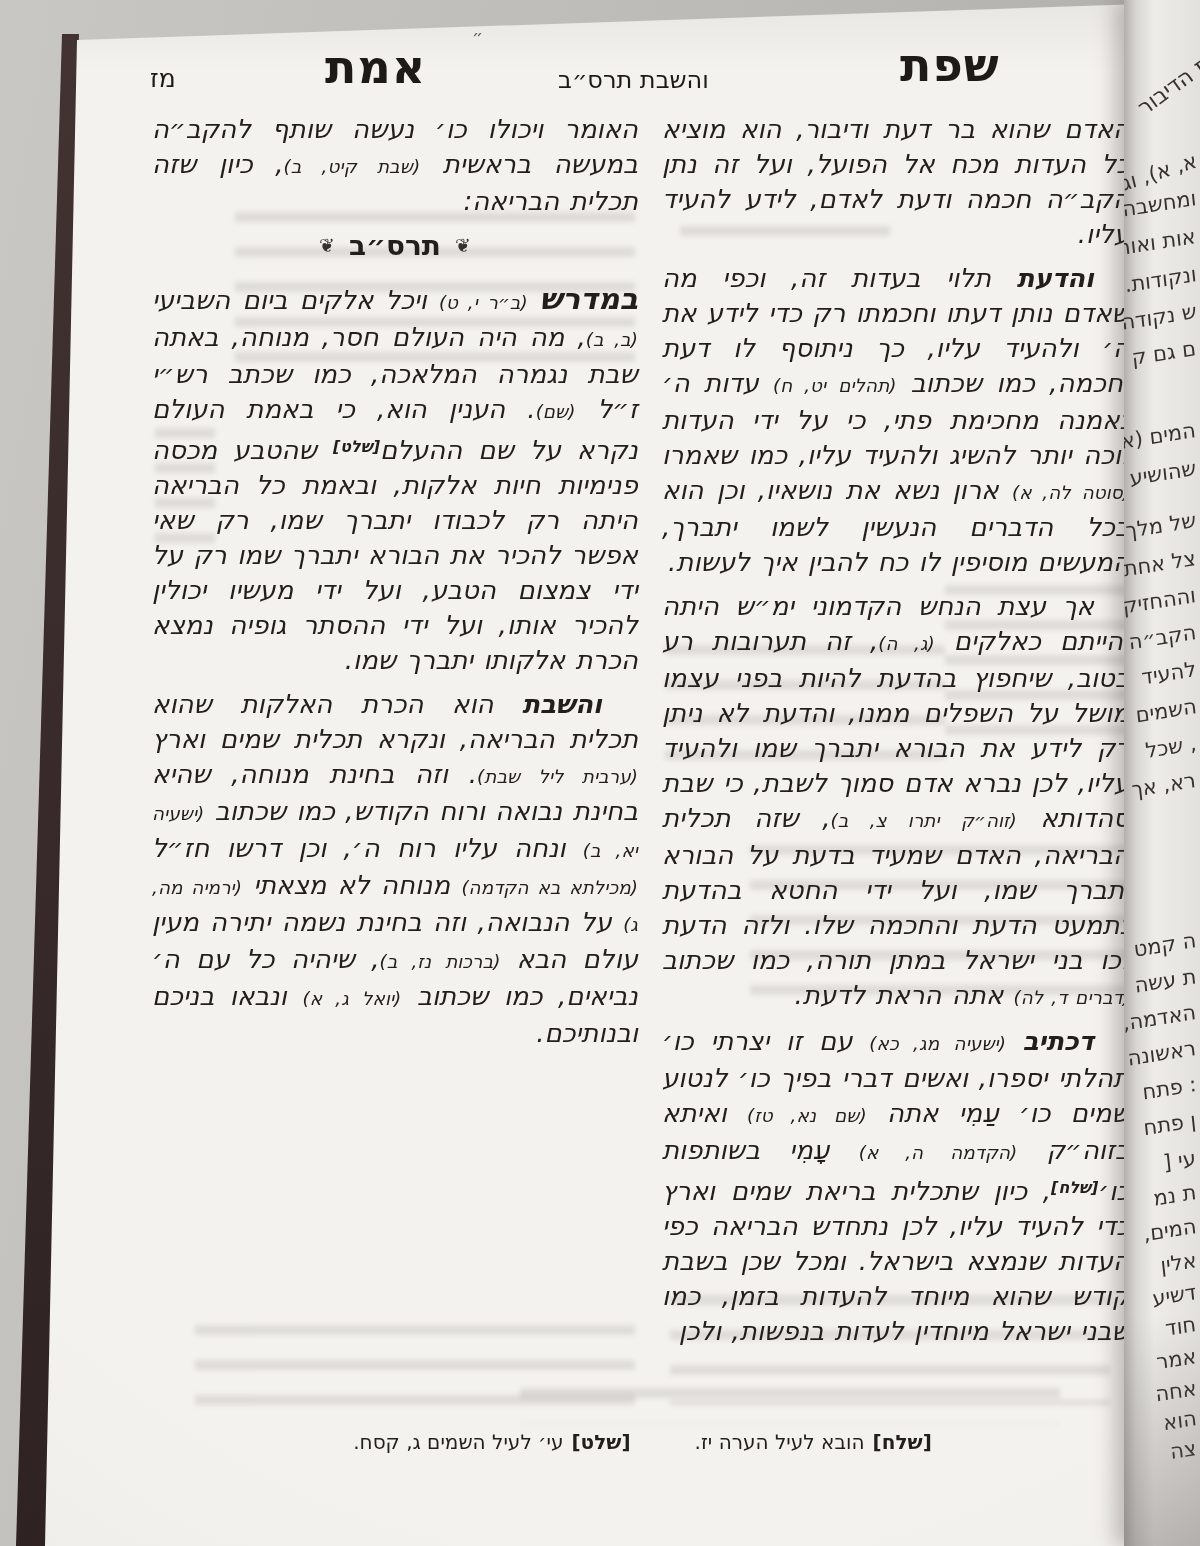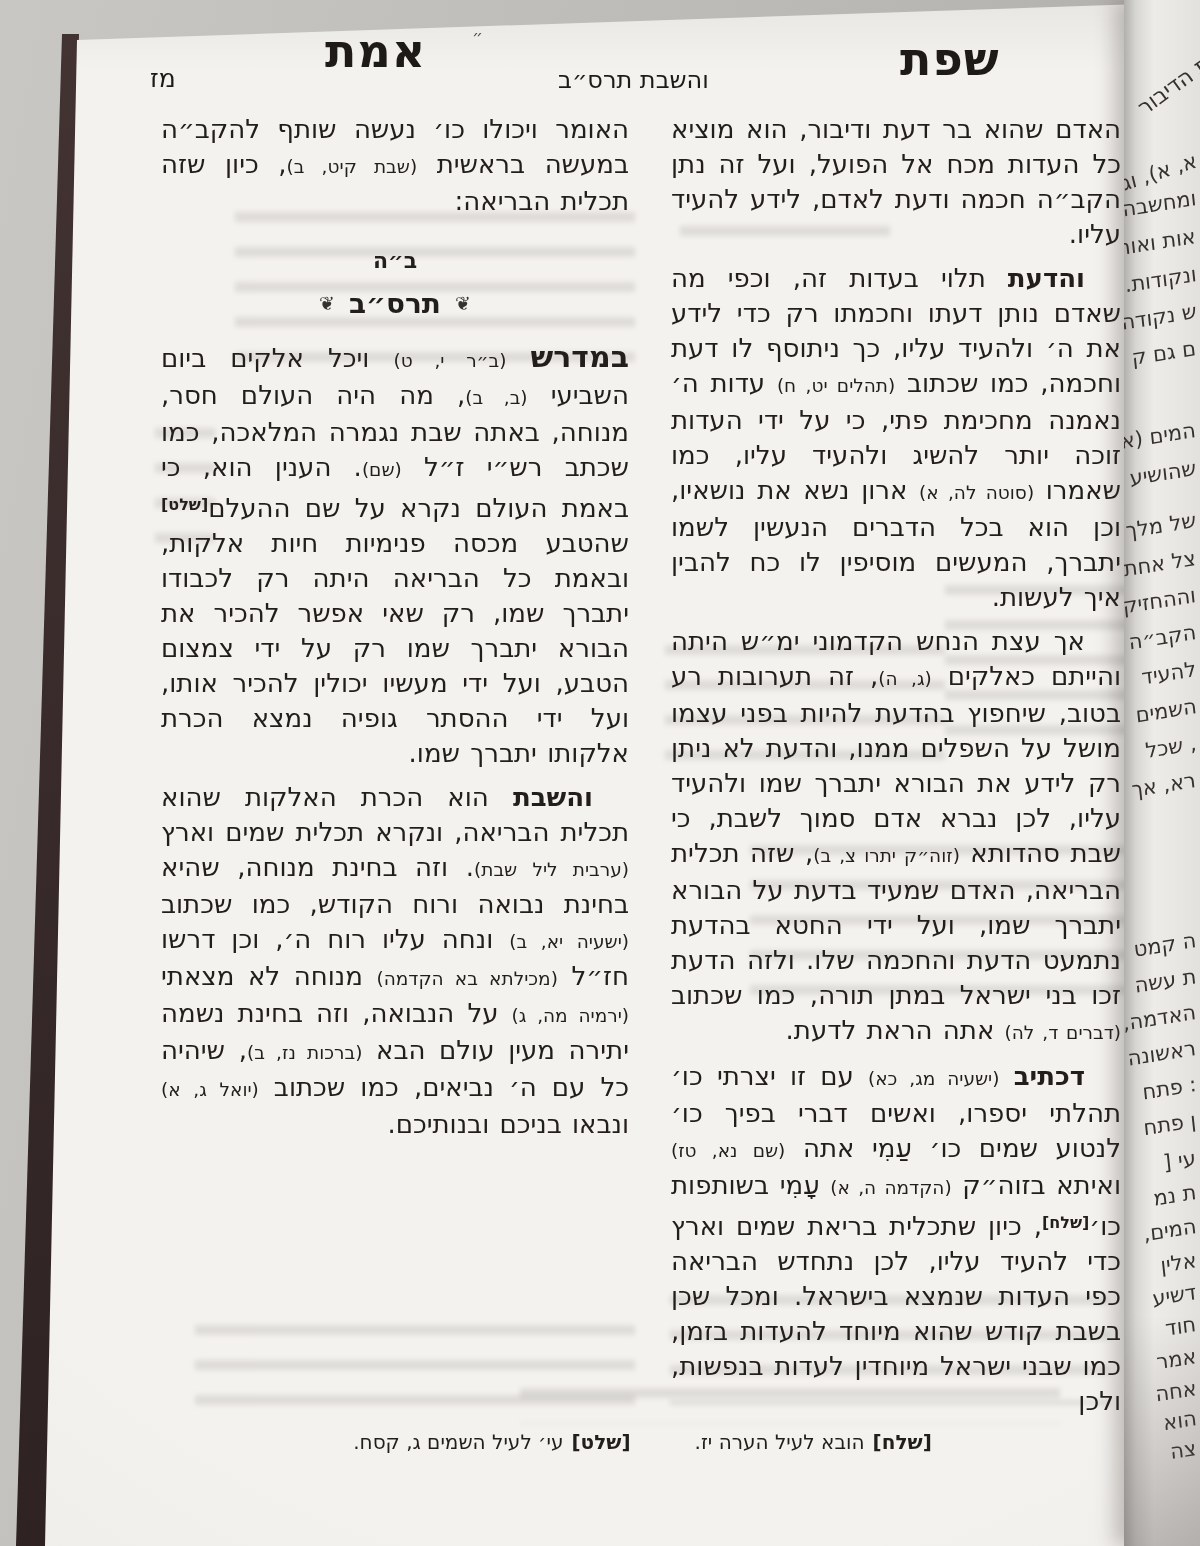--- a/index.html
+++ b/index.html
@@ -19,32 +19,32 @@
     position:absolute; inset:0; z-index:2;
     clip-path:polygon(77px 40px,1200px 2px,1200px 1546px,45px 1546px);
     background:radial-gradient(130% 100% at 55% 45%, #f4f2ef 55%, #e7e5e1 100%);
   }
   .page-shade-left { position:absolute; inset:0; background:linear-gradient(100deg, rgba(0,0,0,.13) 0px, rgba(0,0,0,0) 55px); pointer-events:none; }
   .page-shade-top  { position:absolute; inset:0; background:linear-gradient(to bottom, rgba(0,0,0,.05), rgba(0,0,0,0) 70px); pointer-events:none; }
 
   
   .hdr { position:absolute; color:#1d1a18; white-space:nowrap; }
   .hdr-title { font-size:46px; font-weight:bold; letter-spacing:1px; }
-  #t-right   { left:900px; top:32px; }
-  #t-left    { left:325px; top:24px; }
+  #t-right   { left:900px; top:38px; }
+  #t-left    { left:325px; top:40px; }
   #t-section { left:558px; top:66px; font-size:24px; }
   #t-pagenum { left:150px; top:64px; font-size:25px; }
   #t-stray   { left:472px; top:26px; font-size:17px; opacity:.75; }
 
   
   .col { position:absolute; top:112px; font-size:26px; line-height:35px; color:#211e1c;
          text-align:justify; word-spacing:2px; z-index:2; }
   .col-right { left:658px; width:476px; }
   .col-left  { left:148px; width:494px; }
-  .para { margin:0 13px 9px; }
+  .para { margin:0 4px 9px;font-style:italic; }
   .para.indent { text-indent:36px; }
   .seg-lead   { font-weight:700; }
   .seg-opener { font-weight:700; font-size:30px; }
   .seg-cite   { font-size:18.5px; }
   .seg-ref    { font-size:16px; vertical-align:7px; font-weight:600; }
 
   .bh { text-align:center; font-weight:700; font-size:22px; margin:24px 0 8px; }
   .year-line { display:flex; justify-content:center; align-items:center; gap:14px;
                font-size:28px; font-weight:700; margin:0 0 18px; }
   .year-line .orn { font-size:19px; font-weight:400; opacity:.9; }
@@ -112,21 +112,20 @@
           <p class="para indent"><span class="seg-lead">והדעת</span><span class="seg-text"> תלוי בעדות זה, וכפי מה שאדם נותן דעתו וחכמתו רק כדי לידע את ה׳ ולהעיד עליו, כך ניתוסף לו דעת וחכמה, כמו שכתוב </span><span class="seg-cite">(תהלים יט, ח)</span><span class="seg-text"> עדות ה׳ נאמנה מחכימת פתי, כי על ידי העדות זוכה יותר להשיג ולהעיד עליו, כמו שאמרו </span><span class="seg-cite">(סוטה לה, א)</span><span class="seg-text"> ארון נשא את נושאיו, וכן הוא בכל הדברים הנעשין לשמו יתברך, המעשים מוסיפין לו כח להבין איך לעשות.</span></p>
           <p class="para indent"><span class="seg-text">אך עצת הנחש הקדמוני ימ״ש היתה והייתם כאלקים </span><span class="seg-cite">(ג, ה)</span><span class="seg-text">, זה תערובות רע בטוב, שיחפוץ בהדעת להיות בפני עצמו מושל על השפלים ממנו, והדעת לא ניתן רק לידע את הבורא יתברך שמו ולהעיד עליו, לכן נברא אדם סמוך לשבת, כי שבת סהדותא </span><span class="seg-cite">(זוה״ק יתרו צ, ב)</span><span class="seg-text">, שזה תכלית הבריאה, האדם שמעיד בדעת על הבורא יתברך שמו, ועל ידי החטא בהדעת נתמעט הדעת והחכמה שלו. ולזה הדעת זכו בני ישראל במתן תורה, כמו שכתוב </span><span class="seg-cite">(דברים ד, לה)</span><span class="seg-text"> אתה הראת לדעת.</span></p>
           <p class="para indent"><span class="seg-lead">דכתיב</span><span class="seg-text"> </span><span class="seg-cite">(ישעיה מג, כא)</span><span class="seg-text"> עם זו יצרתי כו׳ תהלתי יספרו, ואשים דברי בפיך כו׳ לנטוע שמים כו׳ עַמִי אתה </span><span class="seg-cite">(שם נא, טז)</span><span class="seg-text"> ואיתא בזוה״ק </span><span class="seg-cite">(הקדמה ה, א)</span><span class="seg-text"> עָמִי בשותפות כו׳</span><span class="seg-ref">[שלח]</span><span class="seg-text">, כיון שתכלית בריאת שמים וארץ כדי להעיד עליו, לכן נתחדש הבריאה כפי העדות שנמצא בישראל. ומכל שכן בשבת קודש שהוא מיוחד להעדות בזמן, כמו שבני ישראל מיוחדין לעדות בנפשות, ולכן</span></p>
         </div>
     </section>
 
     <section class="col col-left">
       <div>
           <p class="para"><span class="seg-text">האומר ויכולו כו׳ נעשה שותף להקב״ה במעשה בראשית </span><span class="seg-cite">(שבת קיט, ב)</span><span class="seg-text">, כיון שזה תכלית הבריאה:</span></p>
         </div>
-      <div class="bh">ב״ה</div>
       <div class="year-line">
         <span class="orn">❦</span>
         <span>תרס״ב</span>
         <span class="orn">❦</span>
       </div>
       <div>
           <p class="para"><span class="seg-opener">במדרש</span><span class="seg-text"> </span><span class="seg-cite">(ב״ר י, ט)</span><span class="seg-text"> ויכל אלקים ביום השביעי </span><span class="seg-cite">(ב, ב)</span><span class="seg-text">, מה היה העולם חסר, מנוחה, באתה שבת נגמרה המלאכה, כמו שכתב רש״י ז״ל </span><span class="seg-cite">(שם)</span><span class="seg-text">. הענין הוא, כי באמת העולם נקרא על שם ההעלם</span><span class="seg-ref">[שלט]</span><span class="seg-text"> שהטבע מכסה פנימיות חיות אלקות, ובאמת כל הבריאה היתה רק לכבודו יתברך שמו, רק שאי אפשר להכיר את הבורא יתברך שמו רק על ידי צמצום הטבע, ועל ידי מעשיו יכולין להכיר אותו, ועל ידי ההסתר גופיה נמצא הכרת אלקותו יתברך שמו.</span></p>
           <p class="para indent"><span class="seg-lead">והשבת</span><span class="seg-text"> הוא הכרת האלקות שהוא תכלית הבריאה, ונקרא תכלית שמים וארץ </span><span class="seg-cite">(ערבית ליל שבת)</span><span class="seg-text">. וזה בחינת מנוחה, שהיא בחינת נבואה ורוח הקודש, כמו שכתוב </span><span class="seg-cite">(ישעיה יא, ב)</span><span class="seg-text"> ונחה עליו רוח ה׳, וכן דרשו חז״ל </span><span class="seg-cite">(מכילתא בא הקדמה)</span><span class="seg-text"> מנוחה לא מצאתי </span><span class="seg-cite">(ירמיה מה, ג)</span><span class="seg-text"> על הנבואה, וזה בחינת נשמה יתירה מעין עולם הבא </span><span class="seg-cite">(ברכות נז, ב)</span><span class="seg-text">, שיהיה כל עם ה׳ נביאים, כמו שכתוב </span><span class="seg-cite">(יואל ג, א)</span><span class="seg-text"> ונבאו בניכם ובנותיכם.</span></p>
         </div>
     </section>

